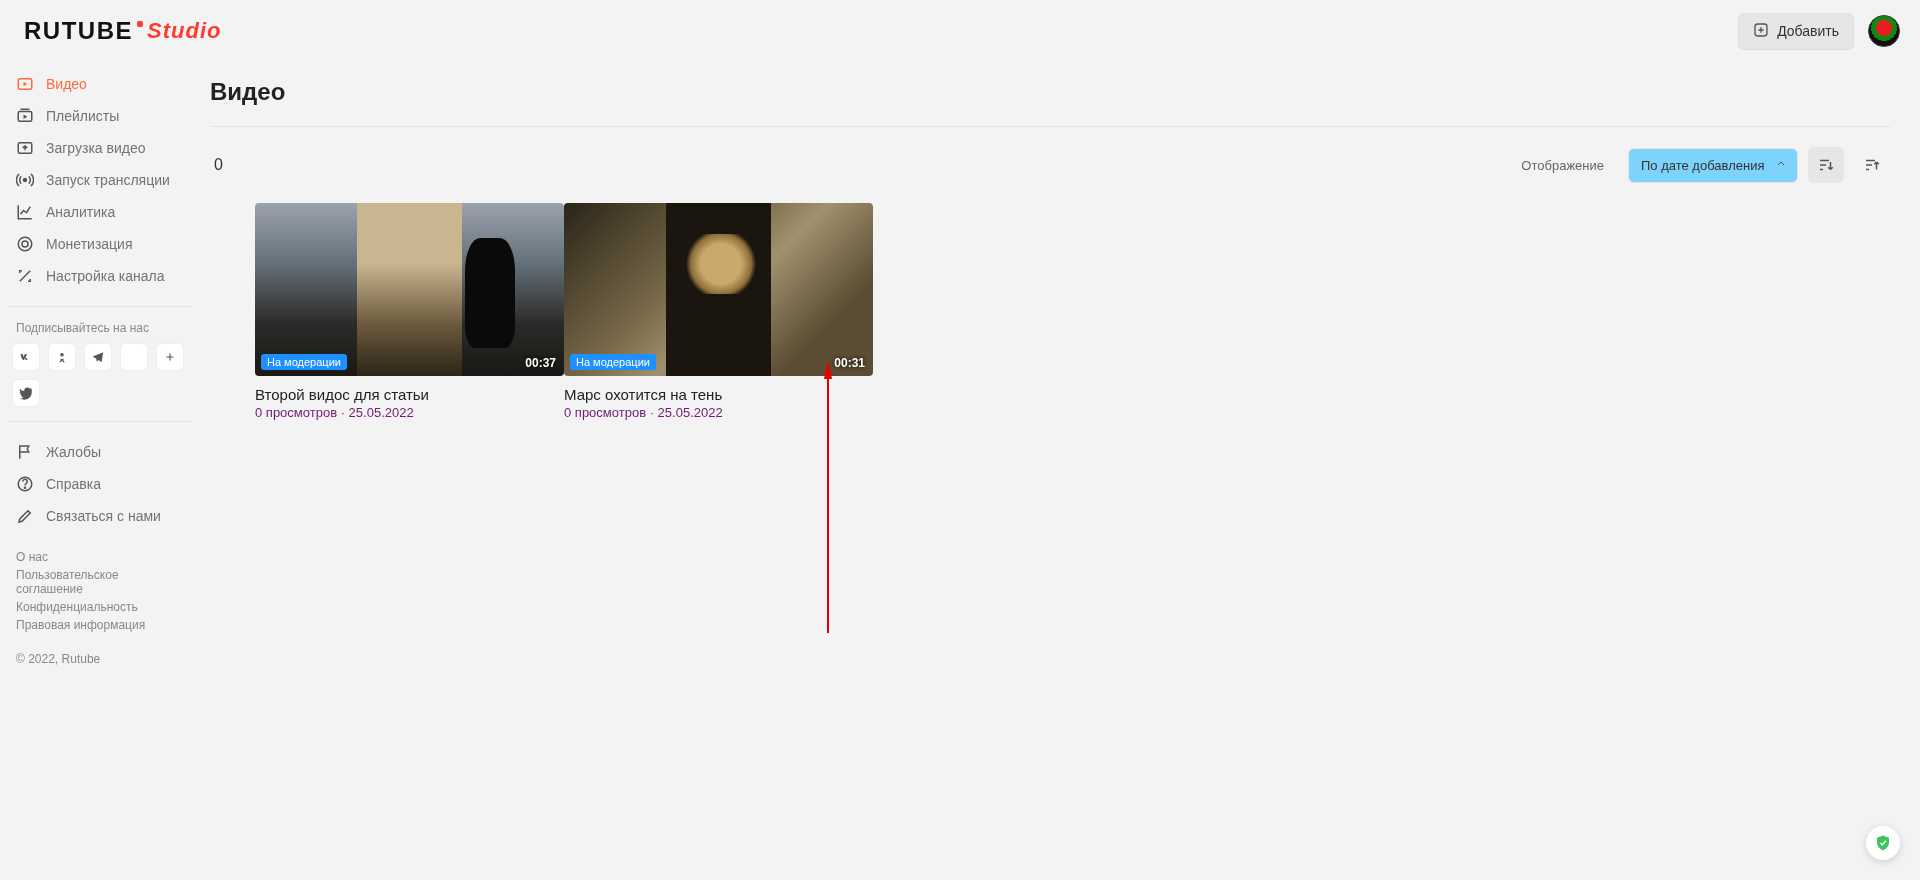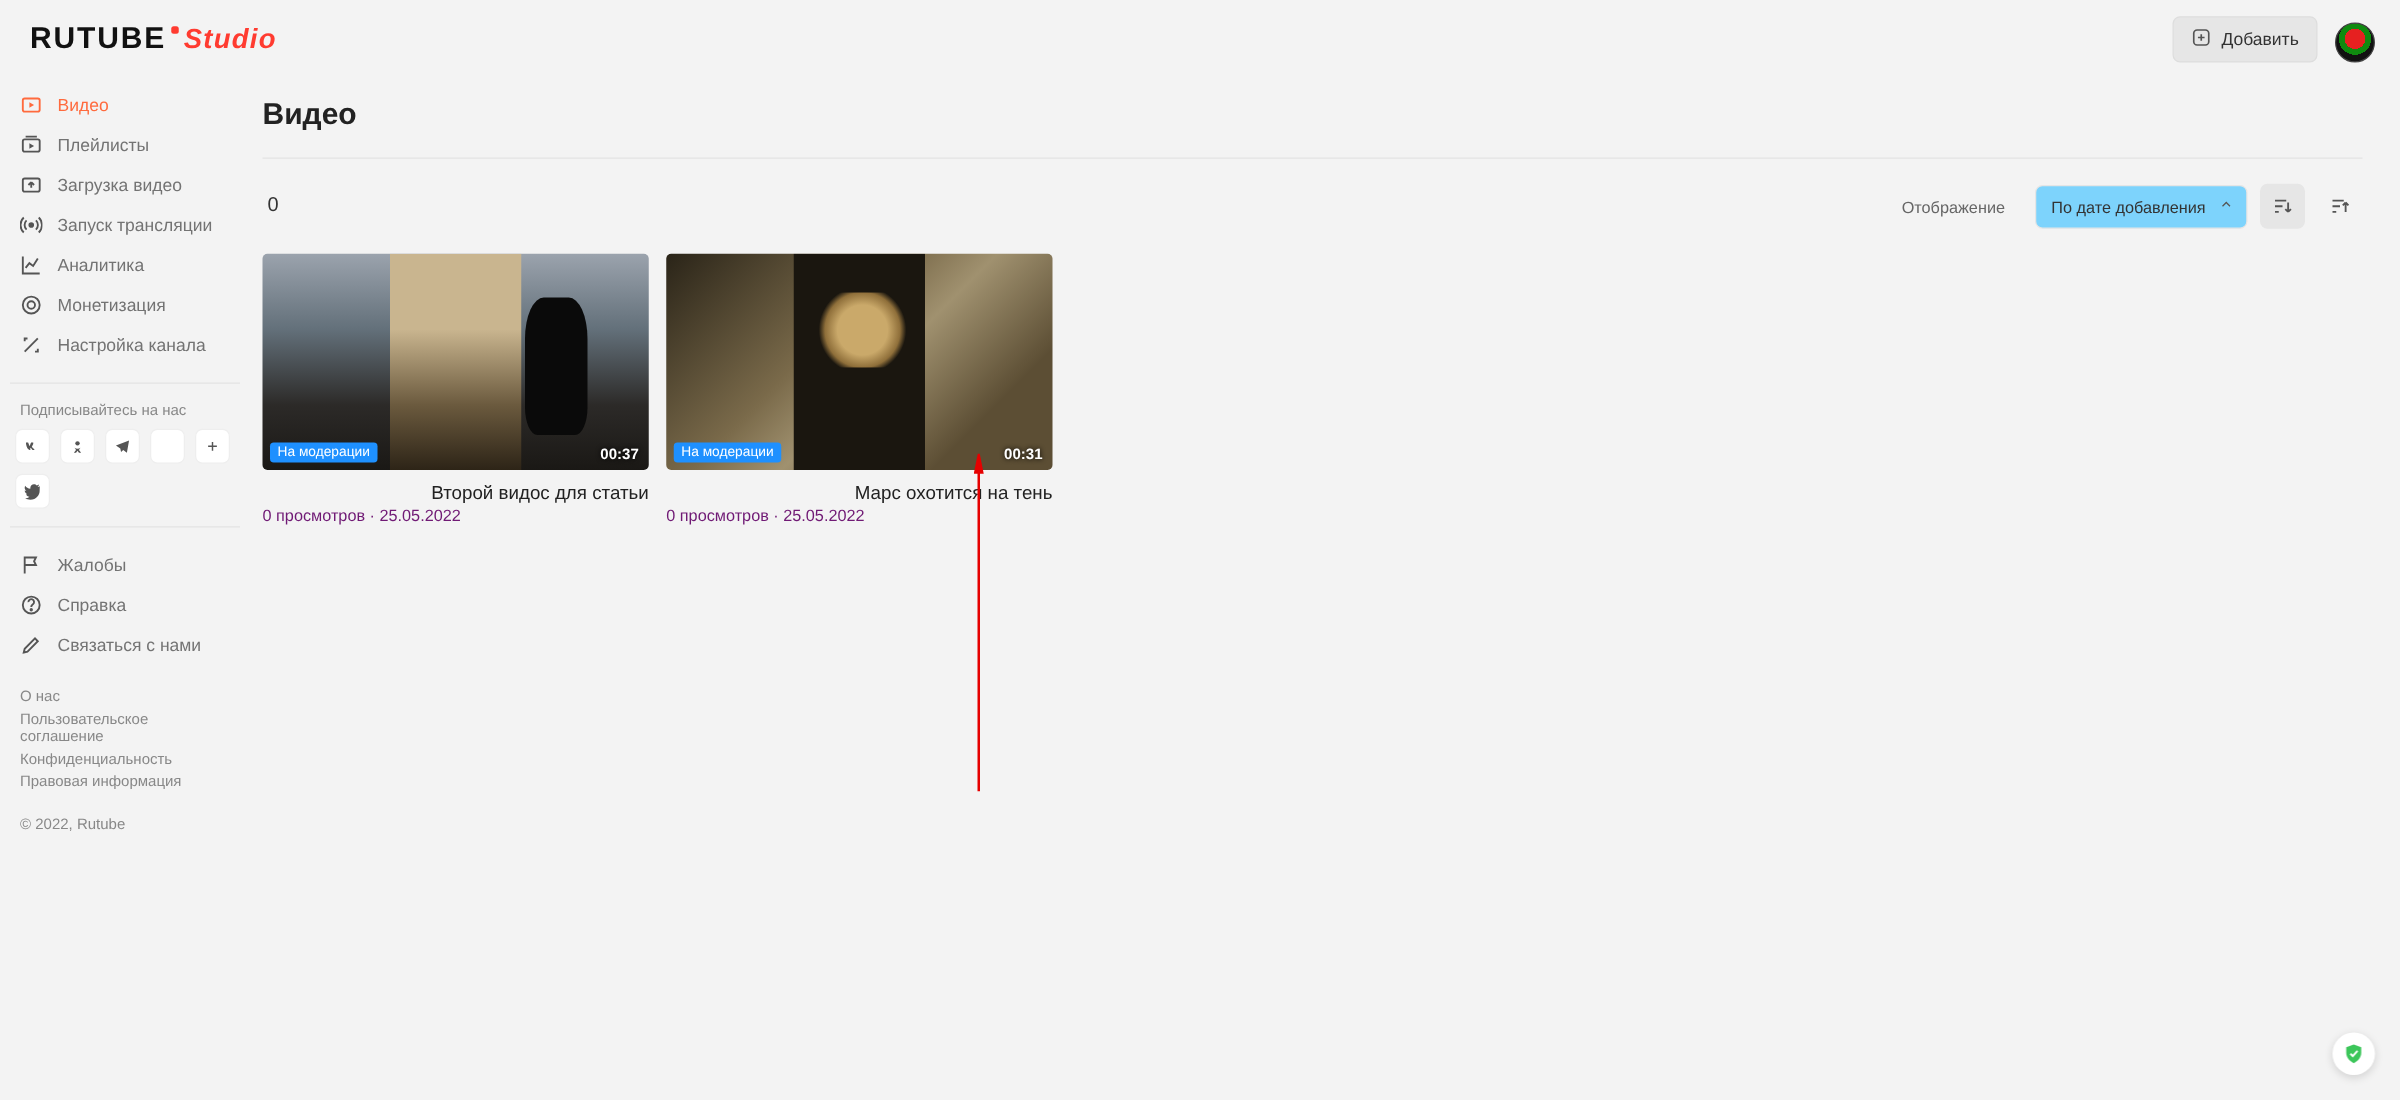--- a/index.html
+++ b/index.html
@@ -6,21 +6,21 @@
   html, body { height: 100%; font-family: Arial, Helvetica, sans-serif; background:#f3f3f3; color:#222; }
 
   .app { display:flex; flex-direction:column; height:100vh; }
 
   
   .header { height:62px; display:flex; align-items:center; justify-content:space-between; padding:0 20px 0 24px; }
   .logo { display:flex; align-items:center; gap:4px; font-weight:800; letter-spacing:1px; }
   .logo-main { font-size:24px; color:#111; font-family: Arial Black, Arial, sans-serif; letter-spacing:1.5px;}
   .logo-studio { font-size:22px; color:#ff3b30; font-style:italic; font-weight:700; }
   .logo-dot { width:6px;height:6px;background:#ff3b30;border-radius:2px; margin-bottom:14px;}
-  .header-right { display:flex; align-items:flex-end; gap:14px;padding-left:24px; }
+  .header-right { display:flex; align-items:center; gap:14px;padding-left:24px; }
   .btn-add { display:flex; align-items:center; gap:8px; background:#e6e6e6; border:1px solid #ddd; border-radius:6px; padding:8px 14px; font-size:14px; cursor:pointer; color:#333;}
   .btn-add svg { width:16px; height:16px; }
   .avatar { width:32px; height:32px; border-radius:50%; background:#111 radial-gradient(circle at 50% 40%, #e62020 0 35%, #0f8a0f 35% 55%, #111 55%); cursor:pointer; border:1px solid #444;}
 
   .body { flex:1; display:flex; overflow:hidden; }
 
   
   .sidebar { width:200px; padding:6px 0 20px 0; display:flex; flex-direction:column; font-size:14px; }
   .nav { list-style:none; }
   .nav li { display:flex; align-items:center; gap:12px; padding:7px 16px; cursor:pointer; color:#737373; }
@@ -43,33 +43,33 @@
   .count { font-size:16px; color:#333; padding-left:4px;}
   .tools { display:flex; align-items:center; gap:10px; }
   .lbl { font-size:13px; color:#666; }
   .select { background:#7dd3fc; border:1px solid #e5e5e5; border-radius:6px; padding:9px 30px 9px 12px; font-size:13px; color:#333; position:relative; cursor:pointer; min-width:170px;margin-left:14px;}
   .select .chev { position:absolute; right:10px; top:50%; transform:translateY(-50%);}
   .iconbtn { width:36px;height:36px;border-radius:6px;display:flex;align-items:center;justify-content:center;cursor:pointer;}
   .iconbtn.active{ background:#e6e6e6;}
   .iconbtn svg{width:18px;height:18px;}
 
   
-  .grid { display:flex; gap:14px; flex-wrap:wrap; position:relative;}
+  .grid { display:flex; flex-wrap:wrap; position:relative;margin-left:45px;}
   .card { width:309px; }
   .thumb { width:100%; height:173px; border-radius:4px; position:relative; overflow:hidden; background:#333; cursor:pointer;}
   .thumb1 { background: linear-gradient(180deg,#9ba3ad 0%, #63707a 35%, #2c2a28 70%, #1a1815 100%);}
   .thumb1::before{content:"";position:absolute;left:33%;top:0;bottom:0;width:34%;background:linear-gradient(180deg,#c9b58f 0 35%, #6b5a3e 70%, #2d2417 100%);}
   .thumb1::after{content:"";position:absolute;right:16%;top:20%;width:50px;height:110px;background:#0a0a0a;border-radius:30% 30% 20% 20%;filter:blur(0.5px);} 
   .thumb2 { background: linear-gradient(135deg,#2a2418 0%, #7a6a4a 40%, #a0916f 55%, #5c4e34 80%);}
   .thumb2::before{content:"";position:absolute;left:33%;top:0;bottom:0;width:34%;background:#1a160f;}
   .thumb2::after{content:"";position:absolute;left:38%;top:18%;width:80px;height:60px;background:radial-gradient(circle,#caa96a 0 40%, #8f6f3a 60%, transparent 70%);border-radius:12px;}
 
   .badge { position:absolute; left:6px; bottom:6px; background:#1e90ff; color:#fff; font-size:11px; padding:2px 6px; border-radius:3px;}
   .duration{ position:absolute; right:8px; bottom:6px; color:#fff; font-size:12px; font-weight:700; text-shadow:0 0 4px #000;}
-  .card-title{ font-size:15px; margin-top:10px; color:#222;text-align:right;}
+  .card-title{ font-size:15px; margin-top:10px; color:#222;}
   .card-sub{ font-size:13px; color:#701a75; margin-top:2px;}
 
   
   .arrow-svg{position:absolute; left:553px; top:160px; pointer-events:none;}
 
   .shield-badge{position:fixed;right:20px;bottom:20px;width:34px;height:34px;border-radius:50%;background:#fff;box-shadow:0 2px 8px rgba(0,0,0,.15);display:flex;align-items:center;justify-content:center;}
   .shield-badge svg{width:18px;height:18px;}
 </style>
 </head>
 <body>

